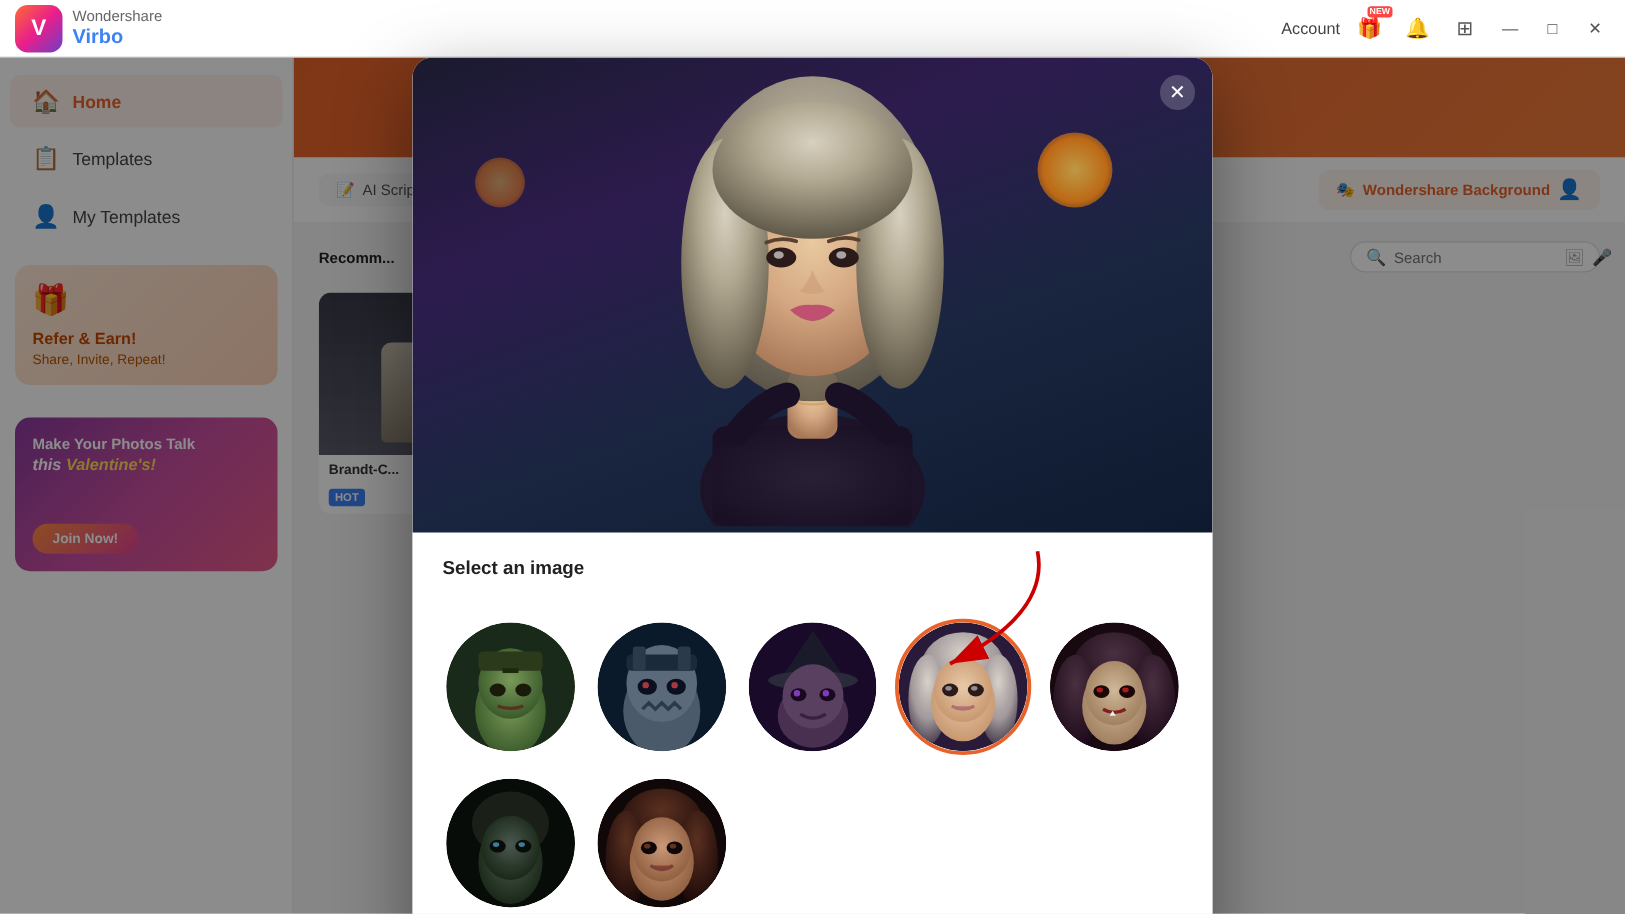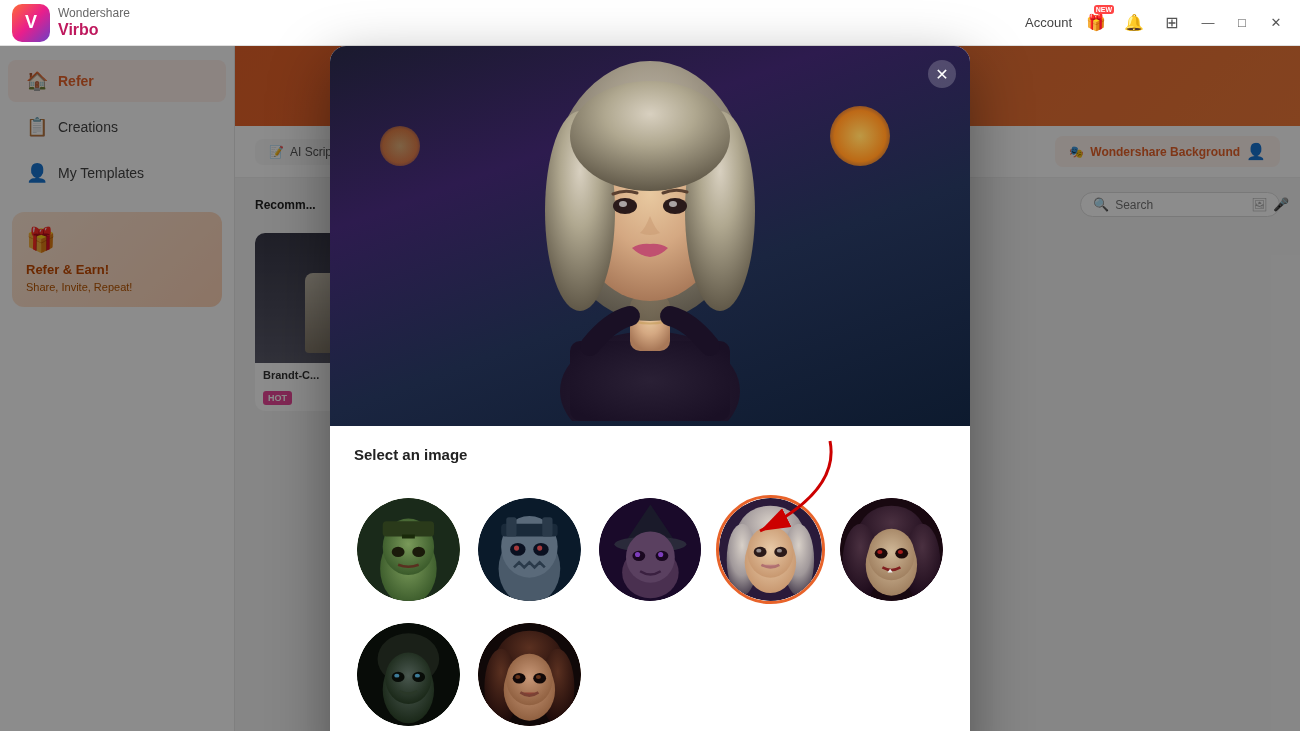--- a/index.html
+++ b/index.html
@@ -46,21 +46,21 @@
       flex-direction: column;
       line-height: 1.2;
     }
     .logo-text .brand-top {
       font-size: 12px;
       color: #666;
     }
     .logo-text .brand-name {
       font-size: 16px;
       font-weight: 700;
-      color: #be185d;
+      color: #3b82f6;
     }
     .title-bar-spacer { flex: 1; }
     .title-bar-right {
       display: flex;
       align-items: center;
       gap: 10px;
     }
     .account-text {
       font-size: 13px;
       color: #444;
@@ -303,21 +303,21 @@
       justify-content: center;
       overflow: hidden;
     }
     .video-label {
       padding: 6px 8px;
       font-size: 11px;
       color: #333;
       font-weight: 600;
     }
     .hot-badge {
-      background: #ec4899;
+      background: #3b82f6;
       color: white;
       font-size: 9px;
       font-weight: 700;
       padding: 2px 5px;
       border-radius: 3px;
       margin: 0 8px 6px;
       display: inline-block;
     }
 
     
@@ -463,37 +463,42 @@
     <div class="win-btn">□</div>
     <div class="win-btn close">✕</div>
   </div>
 </div>
 
 <div class="main-layout">
 
   <div class="sidebar">
     <div class="sidebar-item active">
       <span class="item-icon">🏠</span>
-      <span>Refer</span>
+      <span>Home</span>
     </div>
     <div class="sidebar-item">
       <span class="item-icon">📋</span>
-      <span>Creations</span>
+      <span>Templates</span>
     </div>
     <div class="sidebar-item">
       <span class="item-icon">👤</span>
       <span>My Templates</span>
     </div>
 
     <div class="refer-card">
       <div class="refer-emoji">🎁</div>
       <div class="refer-title">Refer &amp; Earn!</div>
       <div class="refer-sub">Share, Invite, Repeat!</div>
     </div>
 
+    <div class="valentine-card">
+      <div class="val-title1">Make Your Photos Talk</div>
+      <div class="val-title2">this <span>Valentine's!</span></div>
+      <button class="val-btn">Join Now!</button>
+    </div>
   </div>
 
   <div class="content">
     <div class="content-inner">
 
       <div class="hero-banner"></div>
 
       <div class="tool-row">
         <div class="tool-item">
           <span>📝</span>

